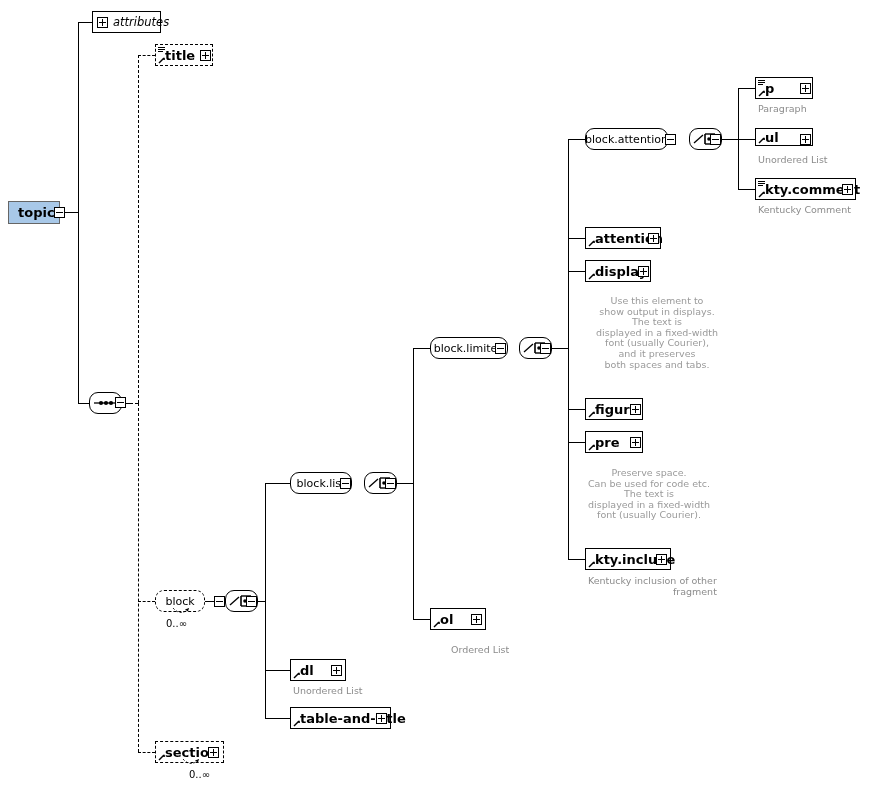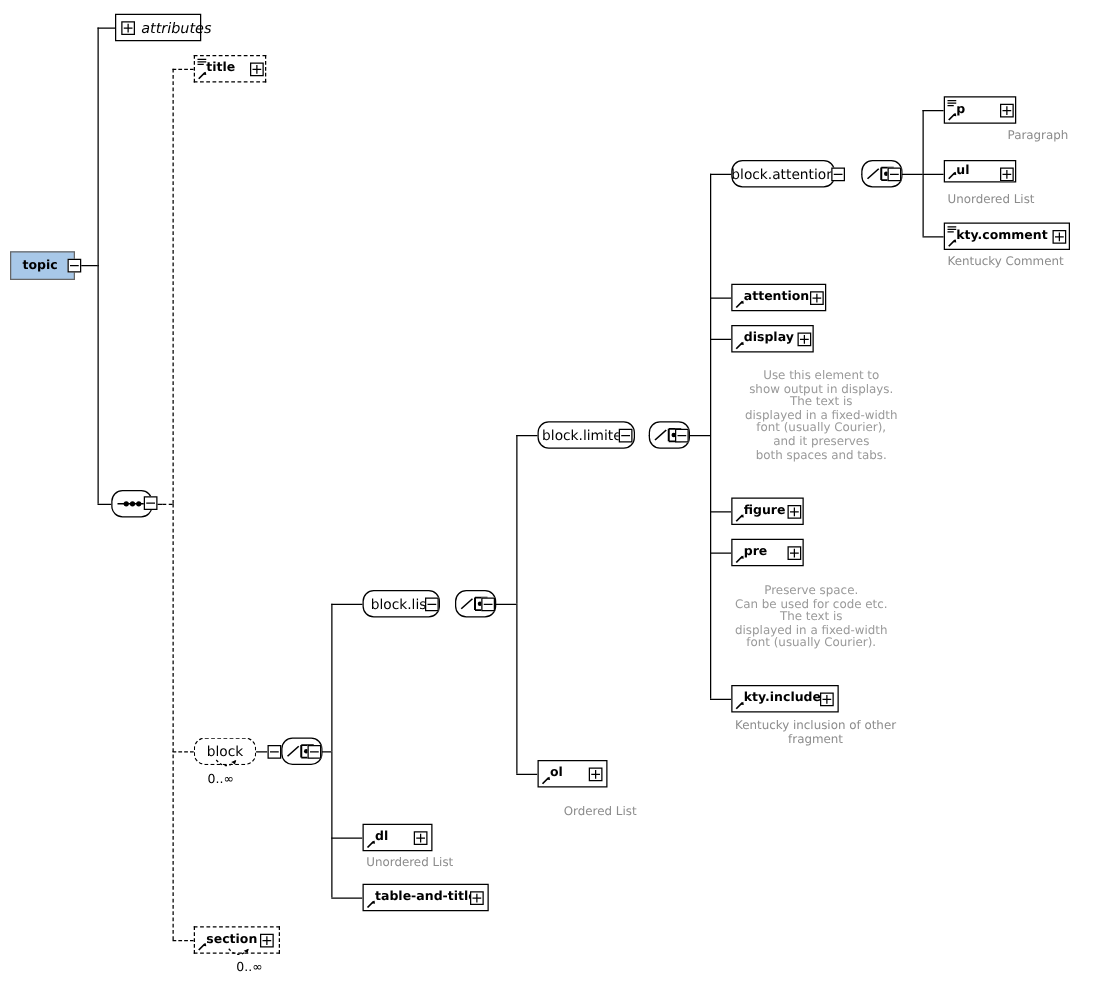--- a/index.html
+++ b/index.html
@@ -13,21 +13,21 @@
   .ln.v{width:1px;}
   .dln{position:absolute;}
   .dln.h{height:0;border-top:1px dashed #000;}
   .dln.v{width:0;border-left:1px dashed #000;}
   .ebox{position:absolute;box-sizing:border-box;background:#fff;border:1px solid #000;
         display:flex;align-items:center;}
   .ebox .shadow,.gbox .shadow{position:absolute;}
   .shadow{position:absolute;left:4px;top:100%;height:4px;background:#b5b5b5;z-index:-1;}
 
   .ebox.dashed{border:1px dashed #000;}
-  .elabel{font-size:10px;font-weight:bold;color:#000;white-space:nowrap;
+  .elabel{font-size:13px;font-weight:bold;color:#000;white-space:nowrap;
           padding-left:9px;line-height:1;}
   .elabel.thin{font-weight:bold;}
   .caption{position:absolute;font-size:9.5px;color:#8c8c8c;white-space:nowrap;line-height:11px;}
 
   
   .pm{position:absolute;width:11px;height:11px;border:1px solid #000;background:#fff;
       box-sizing:border-box;}
   .pm::before{content:"";position:absolute;left:1px;top:4px;width:7px;height:1px;background:#000;}
   .pm.plus::after{content:"";position:absolute;left:4px;top:1px;width:1px;height:7px;background:#000;}
 
@@ -340,38 +340,38 @@
 
   <div class="ebox" style="left:585px; top:548px; width:86px; height:22px;">
     <span class="shadow" style="width:86px;"></span>
     <svg class="refarrow" viewBox="0 0 8 8">
       <path d="M1 7 L6 2" stroke="#000" stroke-width="1.4" fill="none"></path>
       <path d="M6.6 1.4 L7 4 L4 3.6 Z" fill="#000"></path>
     </svg>
     <span class="elabel">kty.include</span>
     <span class="pm plus" style="left:70px; top:5px;"></span>
   </div>
-  <div class="caption" style="left:588px; top:575px; text-align:center; white-space:pre-line;">Kentucky inclusion of other
+  <div class="caption" style="left:588px; top:575px; text-align:right; white-space:pre-line;">Kentucky inclusion of other
 fragment</div>
 
   <div class="ebox" style="left:755px; top:77px; width:58px; height:22px;">
     <span class="shadow" style="width:58px;"></span>
     <span class="mixed">
         <i></i>
         <i></i>
         <i></i>
       </span>
     <svg class="refarrow" viewBox="0 0 8 8">
       <path d="M1 7 L6 2" stroke="#000" stroke-width="1.4" fill="none"></path>
       <path d="M6.6 1.4 L7 4 L4 3.6 Z" fill="#000"></path>
     </svg>
     <span class="elabel">p</span>
     <span class="pm plus" style="left:44px; top:5px;"></span>
   </div>
-  <span class="caption" style="left:758px; top:103px;margin-left:48px;">Paragraph</span>
+  <span class="caption" style="left:758px; top:103px;">Paragraph</span>
 
   <div class="ebox" style="left:755px; top:128px; width:58px; height:18px;">
     <span class="shadow" style="width:58px;"></span>
     <svg class="refarrow" viewBox="0 0 8 8">
       <path d="M1 7 L6 2" stroke="#000" stroke-width="1.4" fill="none"></path>
       <path d="M6.6 1.4 L7 4 L4 3.6 Z" fill="#000"></path>
     </svg>
     <span class="elabel">ul</span>
     <span class="pm plus" style="left:44px; top:5px;"></span>
   </div>

